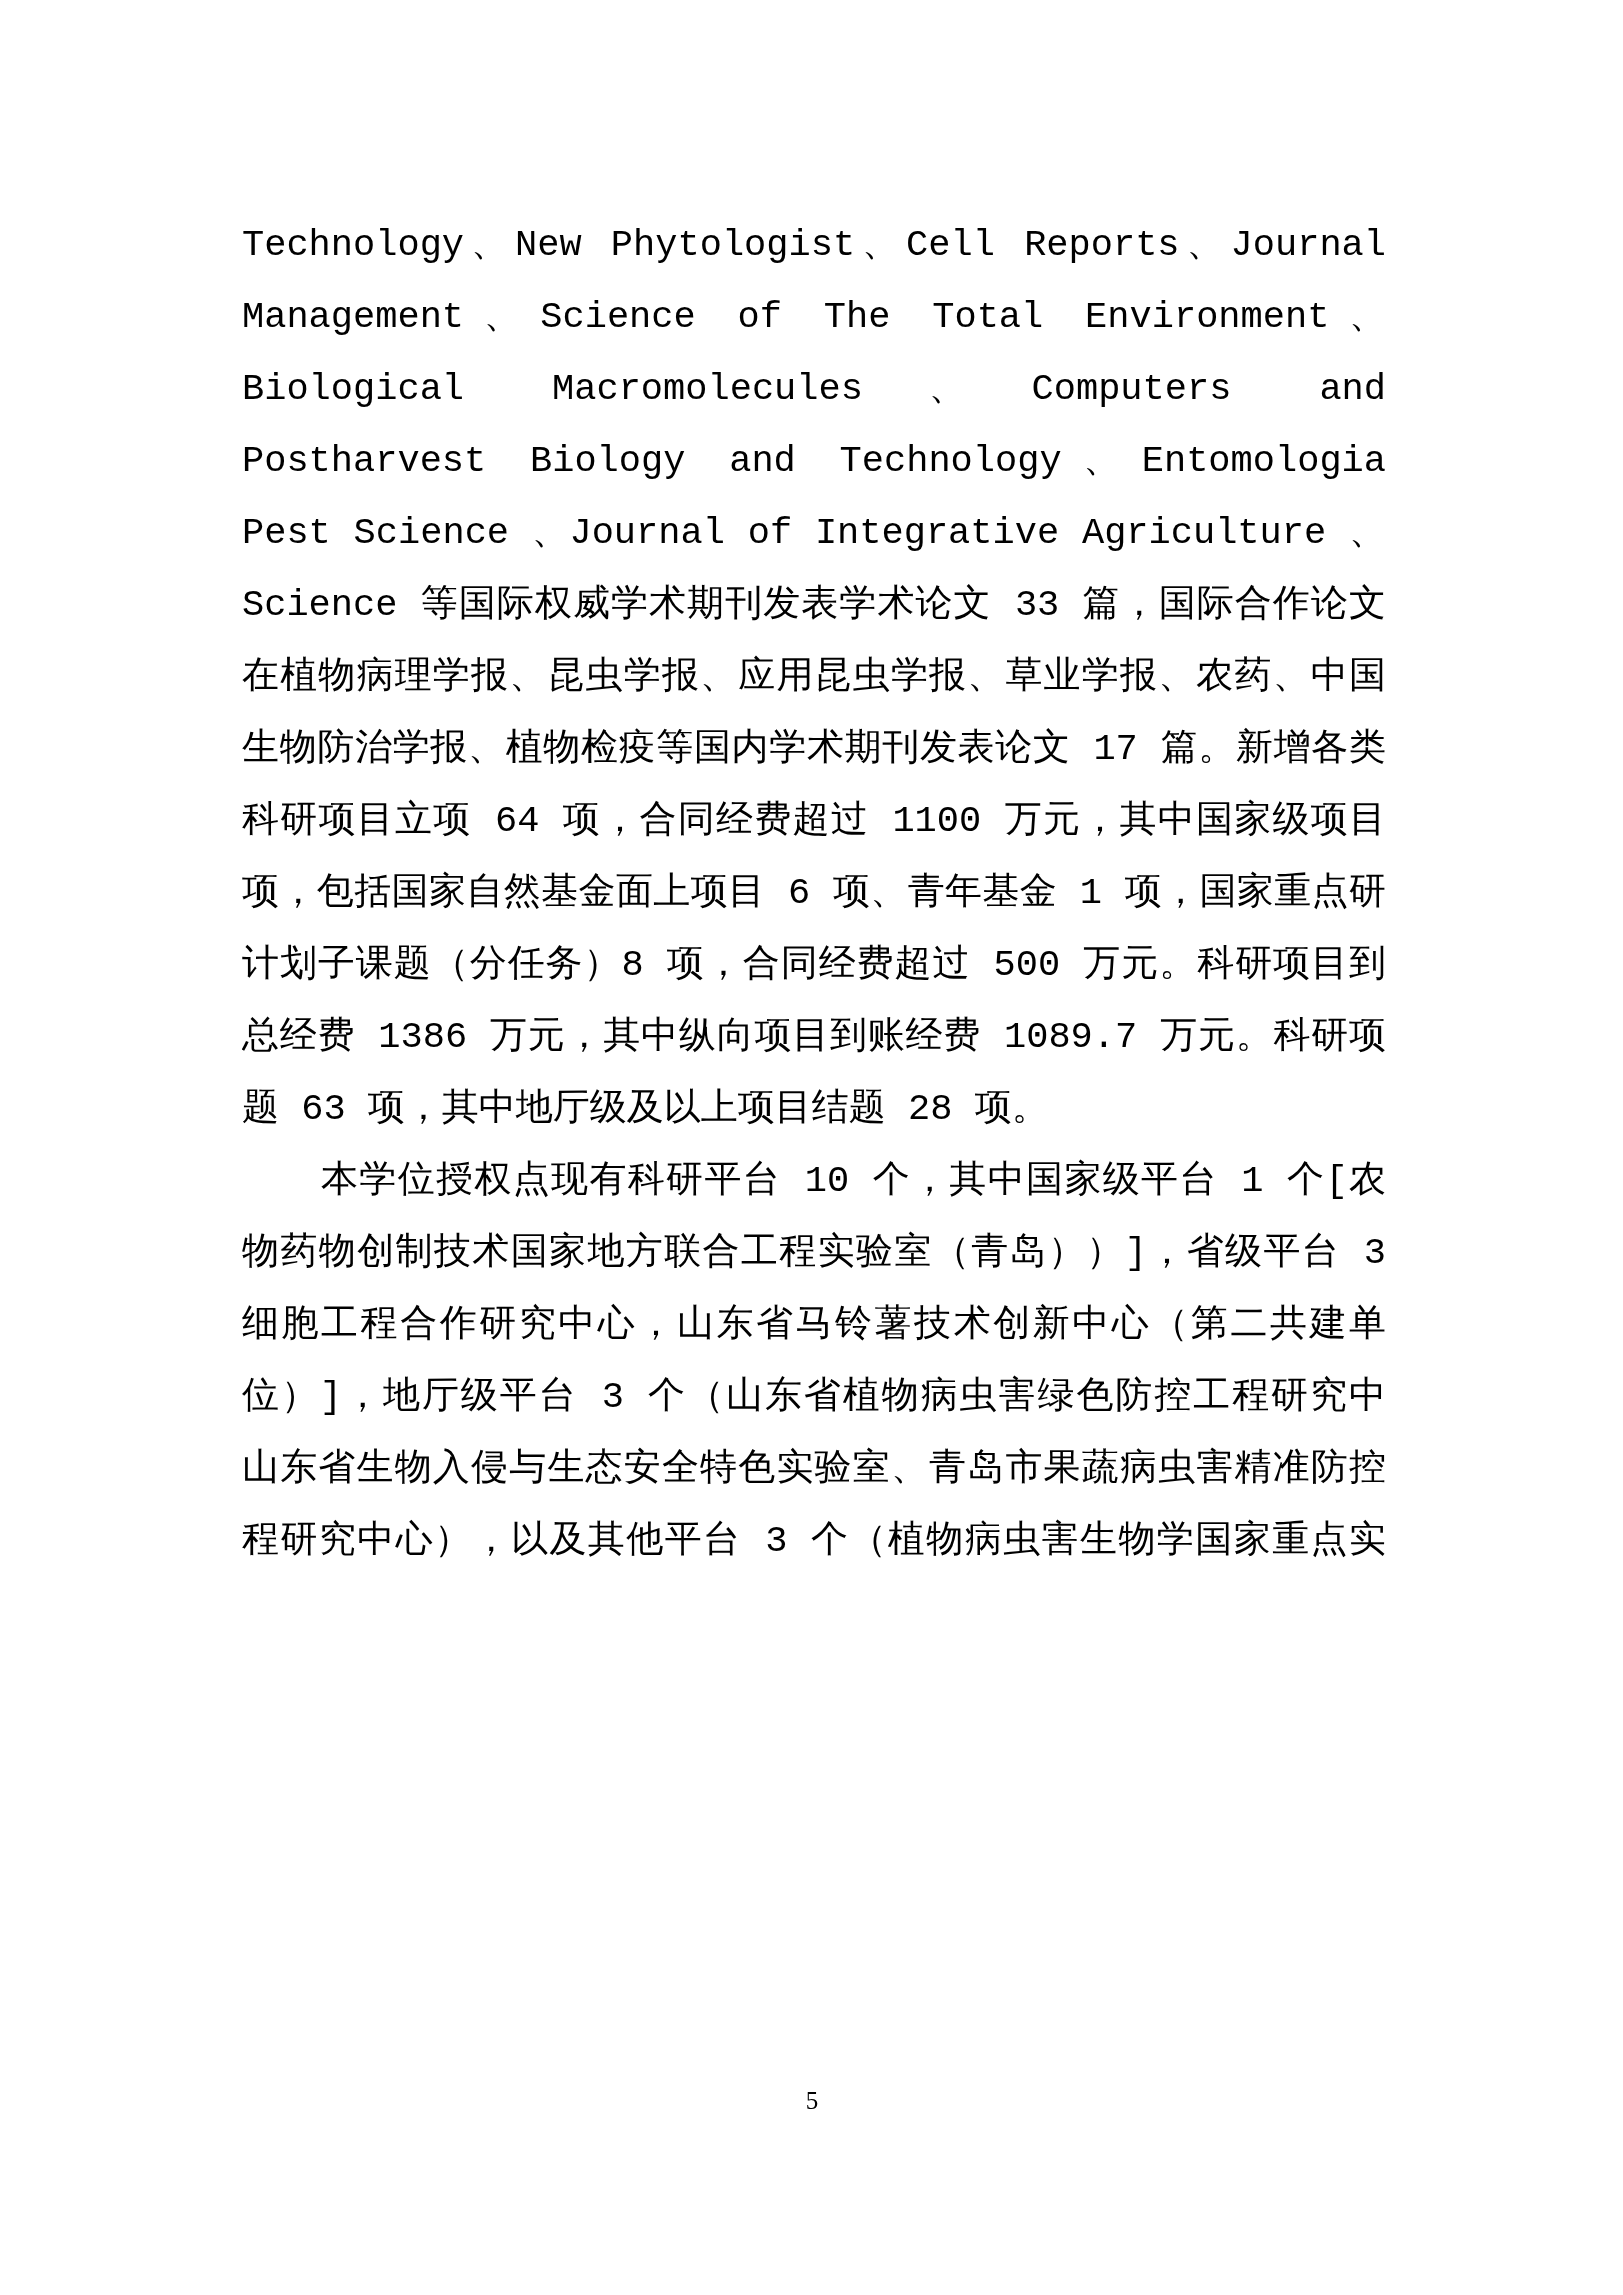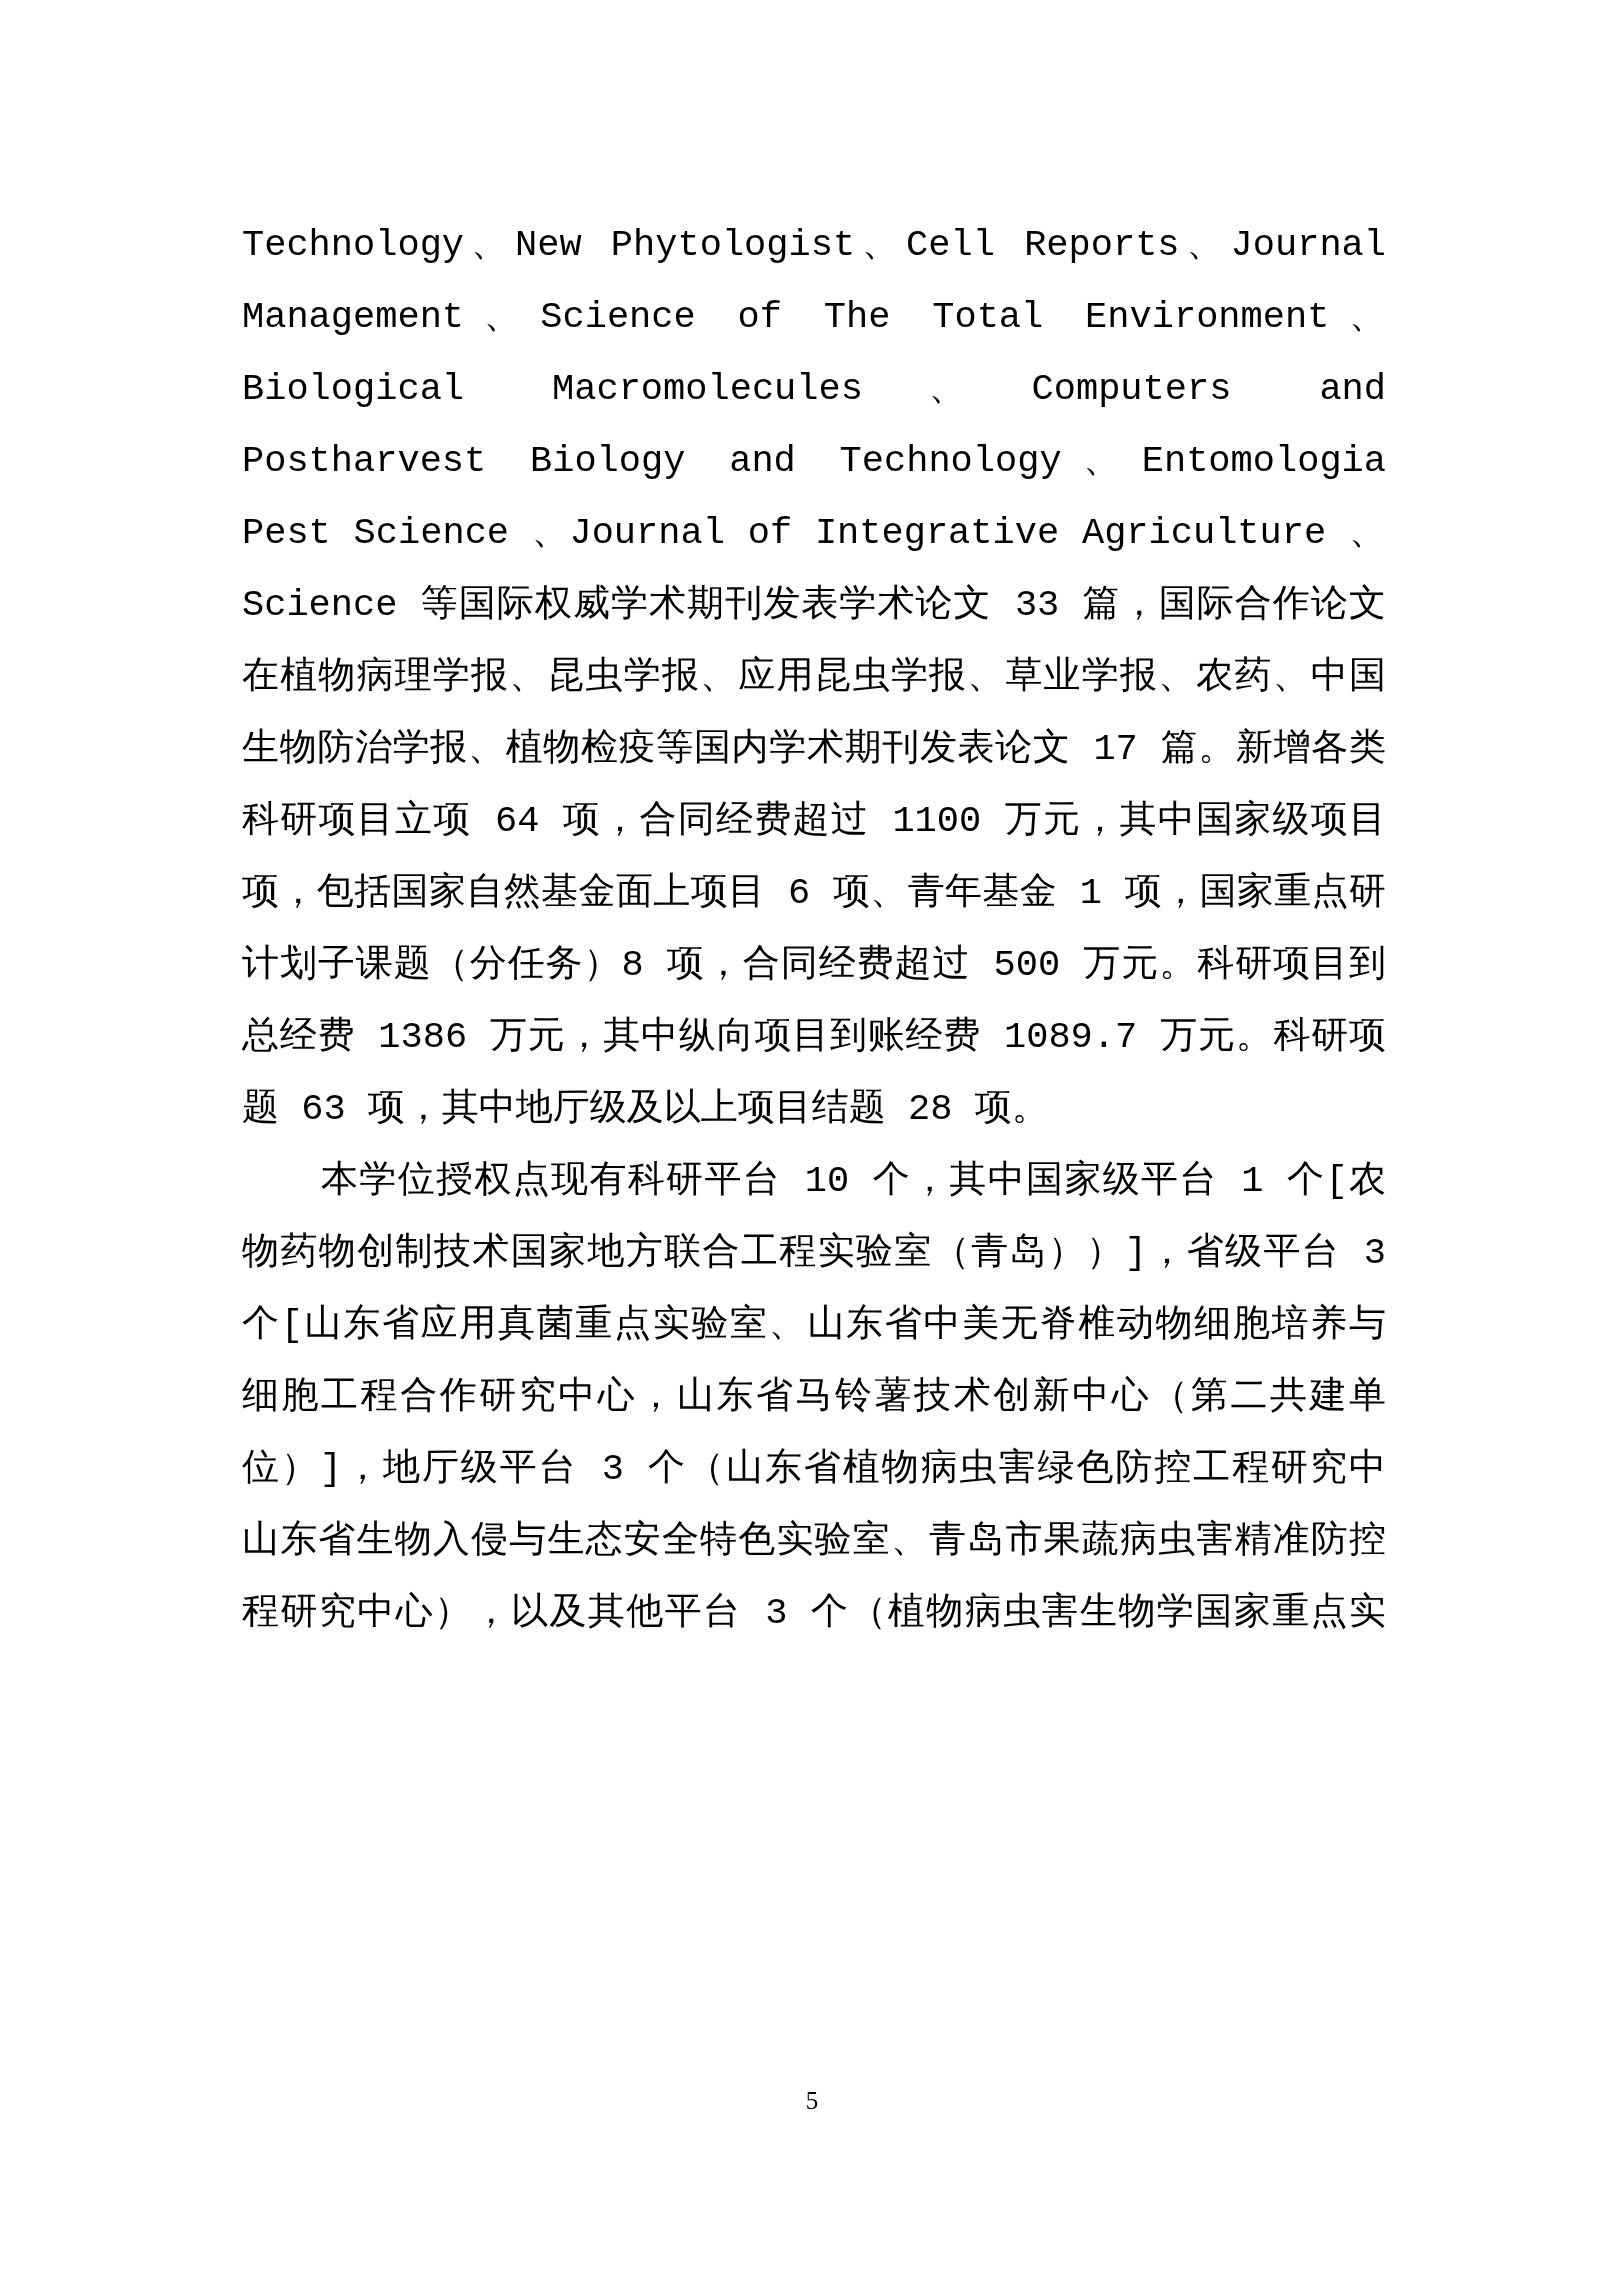--- a/index.html
+++ b/index.html
@@ -74,21 +74,20 @@
         <div class="line">计划子课题（分任务）8 项，合同经费超过 500 万元。科研项目到账</div>
         <div class="line">总经费 1386 万元，其中纵向项目到账经费 1089.7 万元。科研项目结</div>
         <div class="line no-stretch">题 63 项，其中地厅级及以上项目结题 28 项。</div>
       </div>
 
 
 
     <div class="block body">
         <div class="line" style="text-indent: 79px;">本学位授权点现有科研平台 10 个，其中国家级平台 1 个[农用生</div>
         <div class="line">物药物创制技术国家地方联合工程实验室（青岛））]，省级平台 3</div>
-        <div class="line">个[山东省应用真菌重点实验室、山东省中美无脊椎动物细胞培养与</div>
         <div class="line">细胞工程合作研究中心，山东省马铃薯技术创新中心（第二共建单</div>
         <div class="line">位）]，地厅级平台 3 个（山东省植物病虫害绿色防控工程研究中心、</div>
         <div class="line">山东省生物入侵与生态安全特色实验室、青岛市果蔬病虫害精准防控工</div>
         <div class="line">程研究中心），以及其他平台 3 个（植物病虫害生物学国家重点实</div>
       </div>
 
   </div>
 
   <div class="pagenum">5</div>
 </div>

